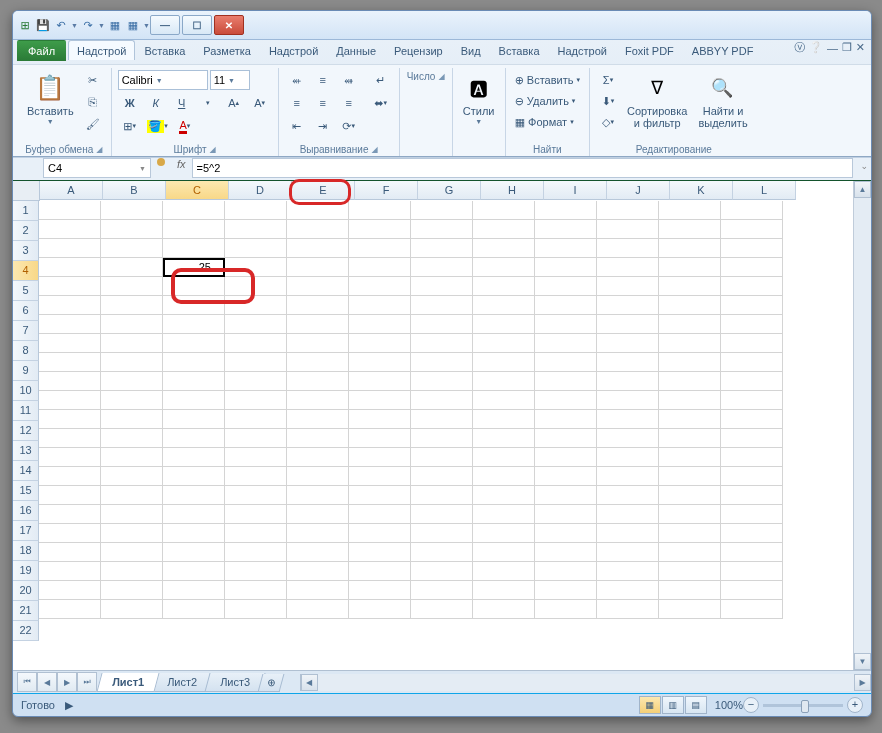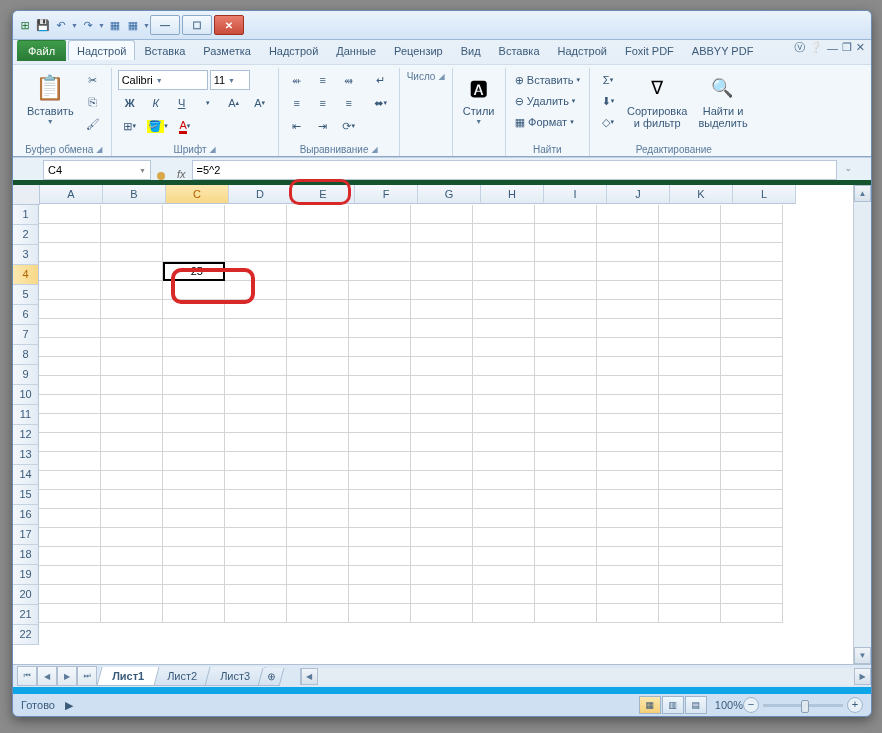--- a/index.html
+++ b/index.html
@@ -27,57 +27,57 @@
 .glabel{font-size:10px;color:#5a7a9a;text-align:center;padding:1px 0;display:flex;justify-content:center;align-items:center;gap:3px}
 .glabel .dlg{font-size:8px;color:#7a98b6;cursor:pointer}
 .bigbtn{display:flex;flex-direction:column;align-items:center;gap:1px;padding:2px 4px;cursor:pointer;border-radius:3px}
 .bigico{width:32px;height:32px;display:flex;align-items:center;justify-content:center;font-size:24px}
 .bigbtn .lbl{font-size:11px;color:#3a5a7a;text-align:center;line-height:1.1}
 .col{display:flex;flex-direction:column;gap:2px}
 .row{display:flex;gap:2px;align-items:center}
 .smbtn{min-width:18px;height:18px;display:flex;align-items:center;justify-content:center;font-size:11px;color:#3a5a7a;cursor:pointer;padding:0 2px;border:1px solid transparent;border-radius:2px}
 .combo{height:18px;border:1px solid #aac0d8;background:#fff;display:flex;align-items:center;padding:0 3px;font-size:11px;gap:3px}
 .combo .dd{font-size:7px;color:#5a7a9a}
-.namebox-row{height:22px;background:#e8f0f8;border-top:1px solid #c0d0e2;border-bottom:5px solid #14532d;display:flex;align-items:flex-end}
+.namebox-row{height:22px;background:#e8f0f8;border-top:1px solid #c0d0e2;border-bottom:1px solid #14532d;display:flex;align-items:flex-start}
 .namebox{width:98px;height:18px;border:1px solid #b8c8da;background:#fff;margin-left:30px;display:flex;align-items:center;padding:0 4px;font-size:11px}
 .namebox .dd{margin-left:auto;font-size:7px;color:#888}
 .nb-dot{width:8px;height:8px;border-radius:50%;background:#d8a848;margin:0 6px}
 .fx{font-style:italic;font-size:11px;color:#666;margin:0 6px}
-.formulabar{flex:1;height:18px;border:1px solid #b8c8da;background:#fff;margin-right:34px;display:flex;align-items:center;padding:0 4px;font-size:11px;position:relative}
+.formulabar{flex:1;height:18px;border:1px solid #b8c8da;background:#fff;margin-right:18px;display:flex;align-items:center;padding:0 4px;font-size:11px;position:relative}
 .fb-expand{position:absolute;right:-16px;top:2px;font-size:9px;color:#888;cursor:pointer}
 .highlight-fb{position:absolute;left:289px;top:179px;width:56px;height:20px;border:3px solid #d82828;border-radius:10px;pointer-events:none;z-index:10}
 .highlight-cell{position:absolute;left:171px;top:268px;width:76px;height:28px;border:4px solid #d82828;border-radius:10px;pointer-events:none;z-index:10}
 .gridwrap{flex:1;display:flex;overflow:hidden;background:#fff}
 .corner{width:26px;height:19px;background:#e8eef4;border-right:1px solid #b8c8da;border-bottom:1px solid #b8c8da;flex-shrink:0}
 .colheads{display:flex;height:19px}
 .ch{width:62px;background:linear-gradient(#f4f8fc,#e2ebf4);border-right:1px solid #c4d2e2;border-bottom:1px solid #b8c8da;text-align:center;font-size:11px;color:#3a5a7a;line-height:19px;flex-shrink:0}
 .ch.sel{background:linear-gradient(#fce8b0,#f8d888);color:#b06000}
 .rowheads{width:26px;flex-shrink:0}
 .rh{height:19px;background:linear-gradient(90deg,#f4f8fc,#e2ebf4);border-right:1px solid #b8c8da;border-bottom:1px solid #c4d2e2;text-align:center;font-size:11px;color:#3a5a7a;line-height:19px}
 .rh.sel{background:linear-gradient(90deg,#fce8b0,#f8d888);color:#b06000}
 .cells{position:relative;flex:1}
 .cellrow{display:flex;height:19px}
 .cell{width:62px;height:19px;border-right:1px solid #d4d4d4;border-bottom:1px solid #d4d4d4;box-sizing:border-box;font-size:11px;padding:0 3px;line-height:18px;text-align:right}
-.cell.active{border:2px solid #000;line-height:15px;padding:0 20px}
+.cell.active{border:2px solid #000;line-height:15px;padding:0 12px}
 .gridtop{display:flex}
 .gridmain{display:flex;flex:1;overflow:hidden}
 .vscroll{width:17px;background:#e8eef4;border-left:1px solid #c0ccda;display:flex;flex-direction:column}
 .vscroll .arr,.hscroll .arr{height:17px;width:17px;background:linear-gradient(#f0f4f8,#d8e2ec);border:1px solid #b0c0d2;box-sizing:border-box;display:flex;align-items:center;justify-content:center;font-size:8px;color:#5a7a9a;cursor:pointer}
 .vscroll .track{flex:1;background:#e4ecf4}
 .sheetbar{height:22px;background:#dce8f4;border-top:1px solid #b0c0d2;display:flex;align-items:center}
 .sheetnav{display:flex;margin-left:4px}
 .sheetnav .nb{width:18px;height:18px;border:1px solid #b0c0d2;background:linear-gradient(#f4f8fc,#e0eaf2);display:flex;align-items:center;justify-content:center;font-size:8px;color:#5a7a9a;cursor:pointer}
 .sheettabs{display:flex;margin-left:2px;align-items:flex-end}
 .sheettab{padding:3px 12px;font-size:11px;background:linear-gradient(#e8f0f8,#d4e2f0);border:1px solid #a8bcd2;border-top:none;color:#3a5a7a;cursor:pointer;transform:skewX(-15deg);margin-right:-3px}
 .sheettab span{display:inline-block;transform:skewX(15deg)}
 .sheettab.active{background:#fff;font-weight:bold;z-index:1;position:relative}
 .sheettab.new{padding:3px 6px;font-size:10px}
 .hscroll{flex:1;display:flex;margin-left:20px;background:#e4ecf4;border-left:1px solid #b0c0d2}
 .hscroll .track{flex:1}
-.statusbar{height:22px;background:linear-gradient(#dbe7f4,#c8dae eight);border-top:7px solid #0ea5e9;display:flex;align-items:center;padding:0 8px;font-size:11px;color:#3a5a7a}
+.statusbar{height:22px;background:linear-gradient(#dbe7f4,#c8dae eight);border-top:1px solid #0ea5e9;display:flex;align-items:center;padding:0 8px;font-size:11px;color:#3a5a7a}
 .statusbar .sp{flex:1}
 .viewbtns{display:flex;gap:1px;margin-right:8px}
 .viewbtn{width:20px;height:16px;border:1px solid #a0b4ca;background:linear-gradient(#f0f6fc,#d8e6f2);cursor:pointer;display:flex;align-items:center;justify-content:center;font-size:9px}
 .viewbtn.active{background:linear-gradient(#fce8b0,#f4d078)}
 .zoom{display:flex;align-items:center;gap:4px}
 .zoom .zb{width:14px;height:14px;border:1px solid #a0b4ca;border-radius:50%;background:#e8f0f8;text-align:center;line-height:12px;cursor:pointer;font-size:11px}
 .zoom .slider{width:80px;height:3px;background:#b0c4da;position:relative}
 .zoom .thumb{position:absolute;left:38px;top:-4px;width:6px;height:11px;background:#e0e8f0;border:1px solid #8aa0b8;border-radius:2px}
 </style>
 </head>

